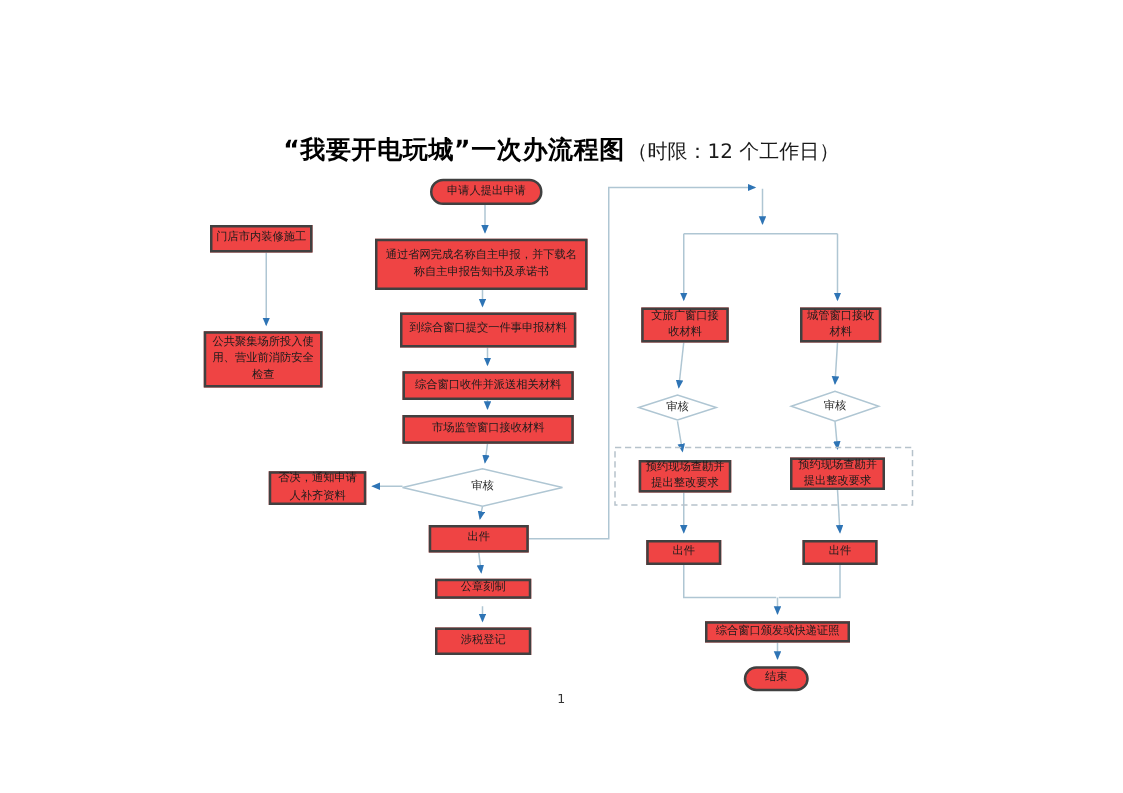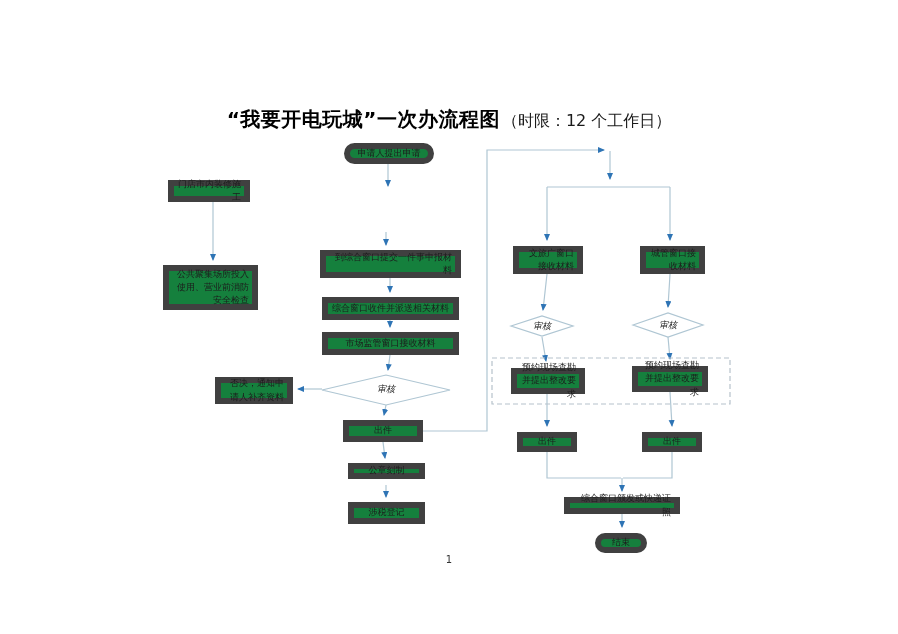--- a/index.html
+++ b/index.html
@@ -22,30 +22,30 @@
   }
   .doc-subtitle .main{
     font-size:20px;font-weight:bold;color:#000;letter-spacing:0.5px;
   }
   .doc-subtitle .note{
     font-size:16px;font-weight:normal;color:#1a1a1a;margin-left:2px;
   }
   svg.flow{position:absolute;left:0;top:0;}
   .node{
     position:absolute;box-sizing:border-box;
-    border:6px solid #404040;background:#15803d;
+    border:2px solid #404040;background:#ef4444;
     display:flex;align-items:center;justify-content:center;
-    text-align:right;font-size:9px;line-height:1.45;
+    text-align:center;font-size:9px;line-height:1.45;
     padding:1px 3px;color:#1c1c1c;
   }
   .stadium{border-radius:11px;}
   .stadium.small{border-radius:10px;}
   .diamond-label{
     position:absolute;width:60px;text-align:center;
-    font-size:9px;color:#1c1c1c;line-height:1;font-style:italic;
+    font-size:9px;color:#1c1c1c;line-height:1;
   }
   .page-number{
     position:absolute;left:0;top:554px;width:898px;
     text-align:center;font-size:10px;color:#333;
   }
 </style>
 </head>
 <body>
 
 <div class="page">
@@ -101,20 +101,21 @@
       <rect x="492" y="358" width="238" height="46" stroke="#b6c2cb" stroke-dasharray="5,3" fill="none"></rect>
     </g>
   </svg>
 
   <div class="node stadium" style="left:344px;top:143px;width:90px;height:21px;">申请人提出申请</div>
 
   <div class="node" style="left:168px;top:180px;width:82px;height:22px;">门店市内装修施工</div>
 
   <div class="node" style="left:163px;top:265px;width:95px;height:45px;">公共聚集场所投入使用、营业前消防安全检查</div>
 
+  <div class="node" style="left:300px;top:191px;width:170px;height:41px;">通过省网完成名称自主申报，并下载名称自主申报告知书及承诺书</div>
 
   <div class="node" style="left:320px;top:250px;width:141px;height:28px;">到综合窗口提交一件事申报材料</div>
 
   <div class="node" style="left:322px;top:297px;width:137px;height:23px;">综合窗口收件并派送相关材料</div>
 
   <div class="node" style="left:322px;top:332px;width:137px;height:23px;">市场监管窗口接收材料</div>
 
   <div class="diamond-label" style="left:356px;top:385px;">审核</div>
 
   <div class="node" style="left:215px;top:377px;width:78px;height:27px;">否决，通知申请人补齐资料</div>

